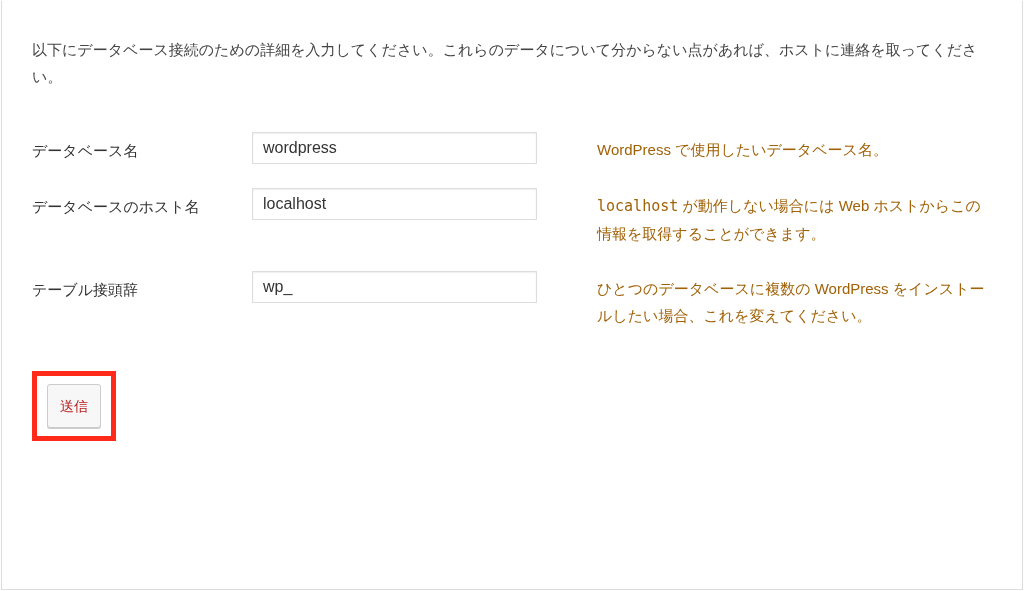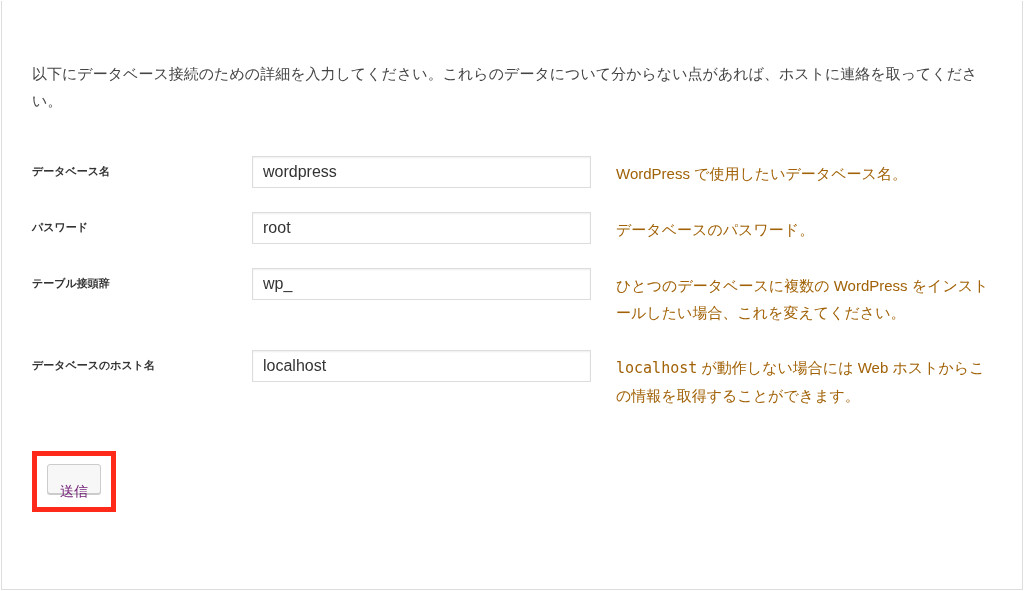--- a/index.html
+++ b/index.html
@@ -16,50 +16,49 @@
       width: 1022px;
       min-height: 589px;
       margin: 1px;
       padding: 35px 30px 30px 30px;
     }
     .intro {
       font-size: 15px;
       line-height: 1.8;
       color: #444;
       margin-bottom: 30px;
-      margin-top: 24px;
     }
     .form-table {
       width: 100%;
       border-collapse: collapse;
     }
     .form-table tr td {
       padding: 12px 0;
       vertical-align: top;
     }
     .form-table td.col-label {
       width: 220px;
-      font-weight: 700;
-      font-size: 11px;
+      font-weight: 400;
+      font-size: 15px;
       color: #333;
       padding-top: 18px;
       line-height: 1.7;
     }
     .form-table td.col-input {
       width: 320px;
     }
     .form-table td.col-desc {
       padding-left: 25px;
       font-size: 15px;
       color: #a16207;
       line-height: 1.8;
       padding-top: 16px;
     }
     input[type="text"] {
-      width: 339px;
+      width: 285px;
       padding: 6px 10px;
       font-size: 16px;
       border: 1px solid #ddd;
       box-shadow: inset 0 1px 2px rgba(0,0,0,.07);
       color: #333;
       background: #fff;
       font-family: inherit;
     }
     .host-label {
       line-height: 1.7;
@@ -68,67 +67,60 @@
       margin-top: 30px;
       display: inline-block;
       border: 5px solid #ff2a1a;
       padding: 8px 10px;
     }
     .button {
       display: inline-block;
       text-decoration: none;
       font-size: 14px;
       line-height: 28px;
-      height: 30px;
-      padding: 12px 12px;
+      height: 44px;
+      padding: 0 12px;
       cursor: pointer;
       border: 1px solid #ccc;
       border-radius: 3px;
       background: #f7f7f7;
       box-shadow: 0 1px 0 #ccc;
-      color: #701a75;
+      color: #b91c1c;
       font-family: inherit;
     }
     .mono { font-family: Consolas, Monaco, monospace; }
   </style>
 </head>
 <body>
 
 <div class="container">
   <p class="intro">以下にデータベース接続のための詳細を入力してください。これらのデータについて分からない点があれば、ホストに連絡を取ってください。</p>
 
   <table class="form-table">
     <tbody>
         <tr>
       <td class="col-label">データベース名</td>
       <td class="col-input">
         <input type="text" value="wordpress" style="">
       </td>
       <td class="col-desc">WordPress で使用したいデータベース名。</td>
     </tr>
     <tr>
-      <td class="col-label">パスワード</td>
+      <td class="col-label host-label">データベースのホスト名</td>
       <td class="col-input">
-        <input type="text" value="root" style="">
+        <input type="text" value="localhost" style="">
       </td>
-      <td class="col-desc">データベースのパスワード。</td>
+      <td class="col-desc"><span class="mono">localhost</span><span> が動作しない場合には Web ホストからこの情報を取得することができます。</span></td>
     </tr>
     <tr>
       <td class="col-label">テーブル接頭辞</td>
       <td class="col-input">
         <input type="text" value="wp_" style="">
       </td>
       <td class="col-desc">ひとつのデータベースに複数の WordPress をインストールしたい場合、これを変えてください。</td>
-    </tr>
-    <tr>
-      <td class="col-label host-label">データベースのホスト名</td>
-      <td class="col-input">
-        <input type="text" value="localhost" style="">
-      </td>
-      <td class="col-desc"><span class="mono">localhost</span><span> が動作しない場合には Web ホストからこの情報を取得することができます。</span></td>
     </tr>
   </tbody>
     </table>
 
   <div class="submit-wrap">
     <button type="submit" class="button">送信</button>
   </div>
 </div>
 
 </body></html>

